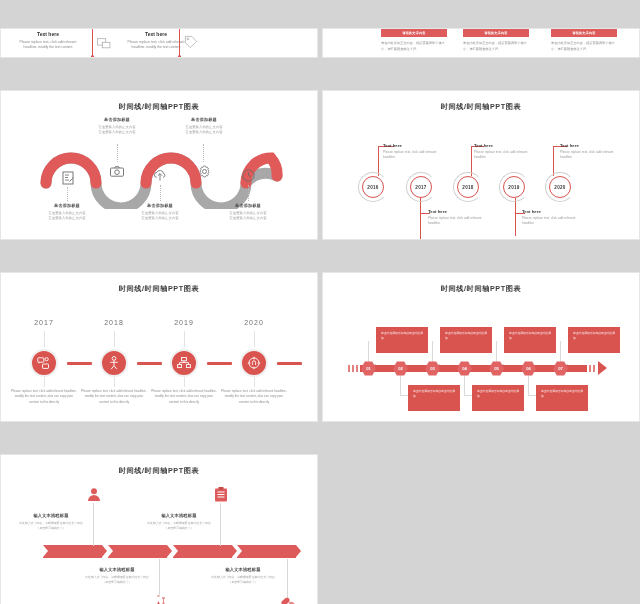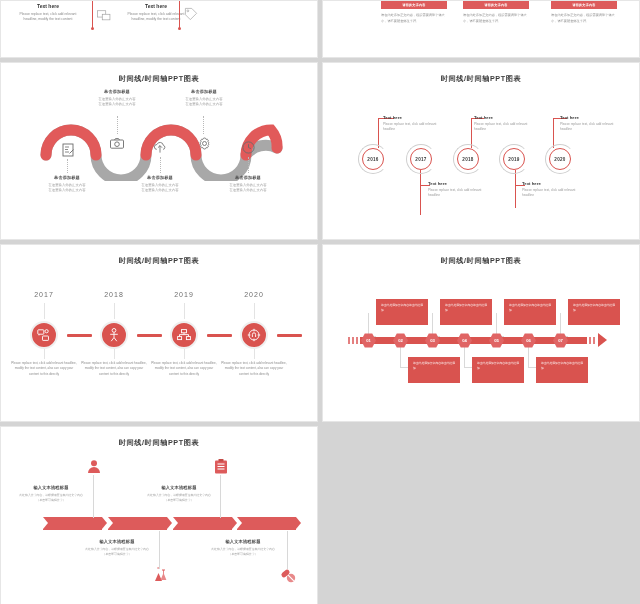--- a/index.html
+++ b/index.html
@@ -16,20 +16,21 @@
     grid-template-rows: 58px 178px 178px 186px;
     gap: 4px 4px;
     background: #d4d4d4;
     padding: 0;
   }
   .slide {
     background: #ffffff;
     position: relative;
     overflow: hidden;
     border: 1px solid #e6e6e6;
+    margin-top: 28px;
   }
   .slide.empty { background: #d4d4d4; border: none; }
 
   .title {
     position: absolute; left: 0; right: 0; top: 11px;
     text-align: center;
     font-size: 7.2px; font-weight: bold; letter-spacing: 0.6px;
     color: #3b3b3b;
   }
 

